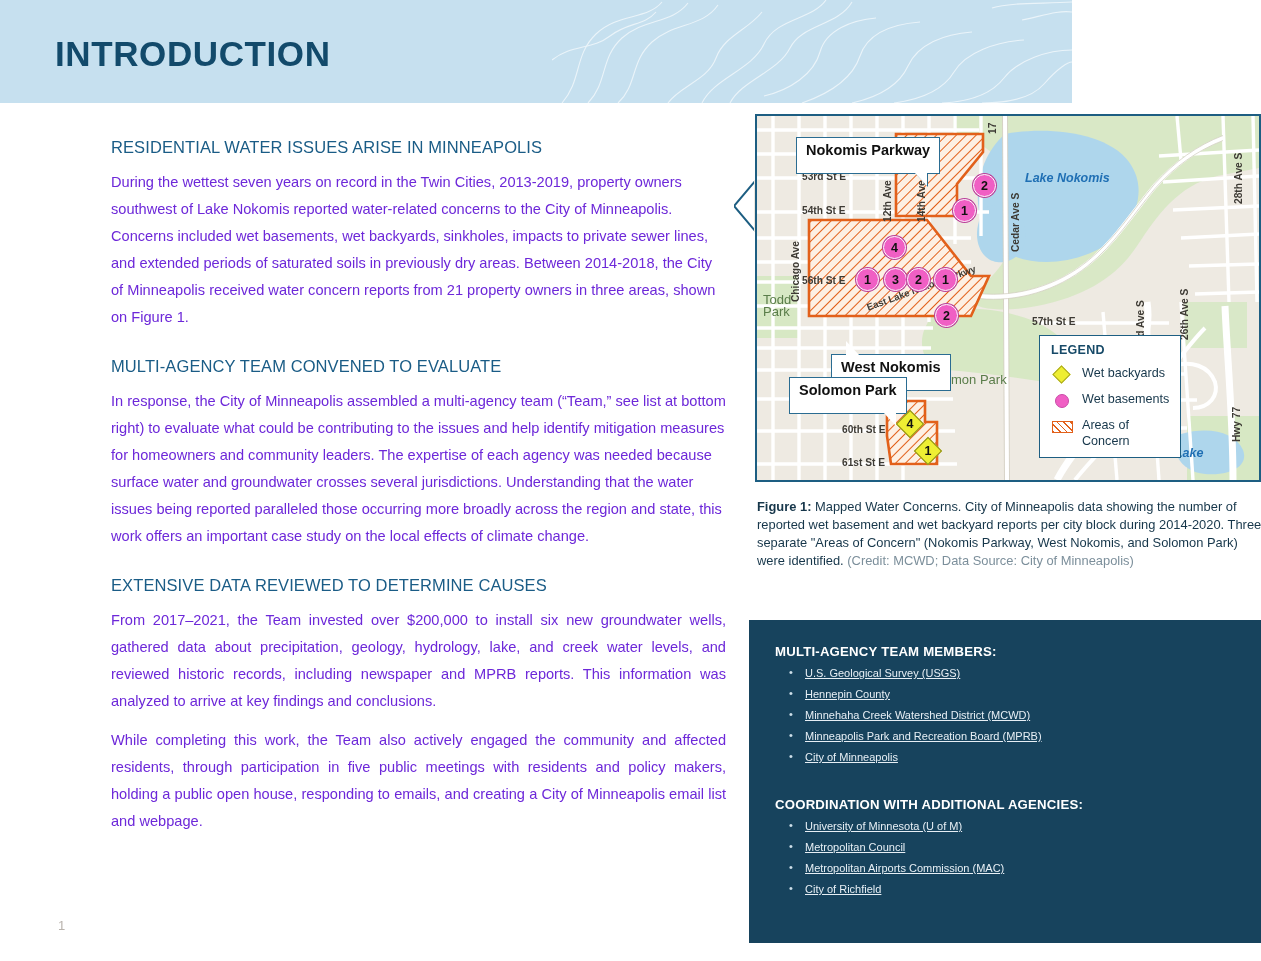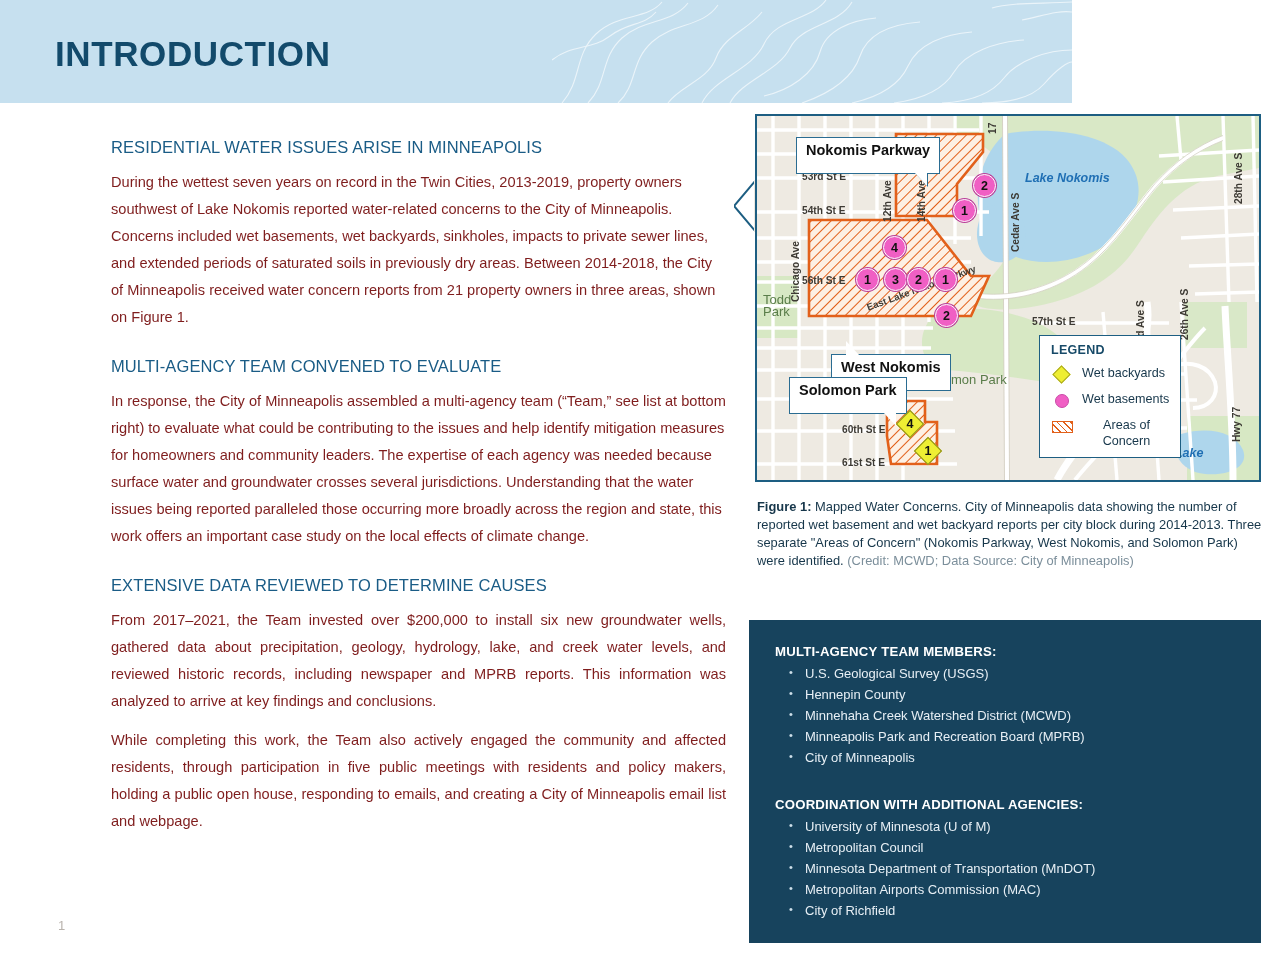--- a/index.html
+++ b/index.html
@@ -48,21 +48,21 @@
     font-weight: normal;
     color: #1a5c86;
     letter-spacing: 0.1px;
     margin-bottom: 12px;
     margin-top: 26px;
   }
   .sec-heading:first-child { margin-top: 0; }
   .body-p {
     font-size: 14.6px;
     line-height: 27px;
-    color: #7f1d1d;
+    color: #6d28d9;
     margin-bottom: 12px;
     text-align: left;
   }
   .body-p.justified { text-align: justify; }
 
   .page-number {
     position: absolute;
     left: 58px; top: 918px;
     font-size: 13px;
     color: #b9b3ad;
@@ -169,21 +169,20 @@
     font-size: 12.5px;
     font-weight: bold;
     color: #174a68;
     letter-spacing: 0.3px;
     margin-bottom: 8px;
   }
   .legend-row {
     display: flex;
     align-items: flex-start;
     margin-bottom: 7px;
-    text-align: center;
   }
   .legend-row:last-child { margin-bottom: 0; }
   .legend-swatch {
     width: 24px; height: 19px;
     flex: 0 0 24px;
     position: relative;
     margin-right: 7px;
   }
   .sw-diamond {
     position: absolute;
@@ -271,25 +270,26 @@
   .team-head {
     font-size: 13.2px;
     font-weight: bold;
     letter-spacing: 0.2px;
     color: #ffffff;
     margin-bottom: 4px;
   }
   .team-head.second { margin-top: 29px; }
   .team-list { list-style: none; margin: 0; padding: 0; }
   .team-list li {
-    font-size: 13px;
+    font-size: 11px;
     line-height: 21px;
     color: #e7eff5;
     padding-left: 30px;
     position: relative;
+    text-decoration: underline;
   }
   .team-list li::before {
     content: "•";
     position: absolute;
     left: 14px;
     top: -1px;
     font-size: 11px;
     color: #cfe0ea;
   }
 </style>
@@ -527,34 +527,33 @@
             <span class="sw-hatch"></span>
           </span>
         <span class="legend-label">Areas of Concern</span>
       </div>
     </div>
 
   </div>
 </div>
 
 <div class="fig-caption">
-  <b>Figure 1:</b><span> Mapped Water Concerns. City of Minneapolis data showing the number of reported wet basement and wet backyard reports per city block during 2014-2013. Three separate "Areas of Concern" (Nokomis Parkway, West Nokomis, and Solomon Park) were identified. </span><span class="fig-credit">(Credit: MCWD; Data Source: City of Minneapolis)</span>
+  <b>Figure 1:</b><span> Mapped Water Concerns. City of Minneapolis data showing the number of reported wet basement and wet backyard reports per city block during 2014-2020. Three separate "Areas of Concern" (Nokomis Parkway, West Nokomis, and Solomon Park) were identified. </span><span class="fig-credit">(Credit: MCWD; Data Source: City of Minneapolis)</span>
 </div>
 
 <div class="team-box">
   <div class="team-head">MULTI-AGENCY TEAM MEMBERS:</div>
   <ul class="team-list">
     <li>U.S. Geological Survey (USGS)</li>
     <li>Hennepin County</li>
     <li>Minnehaha Creek Watershed District (MCWD)</li>
     <li>Minneapolis Park and Recreation Board (MPRB)</li>
     <li>City of Minneapolis</li>
   </ul>
 
   <div class="team-head second">COORDINATION WITH ADDITIONAL AGENCIES:</div>
   <ul class="team-list">
     <li>University of Minnesota  (U of M)</li>
     <li>Metropolitan Council</li>
-    <li>Minnesota Department of Transportation (MnDOT)</li>
     <li>Metropolitan Airports Commission (MAC)</li>
     <li>City of Richfield</li>
   </ul>
 </div>
 
 </body></html>

